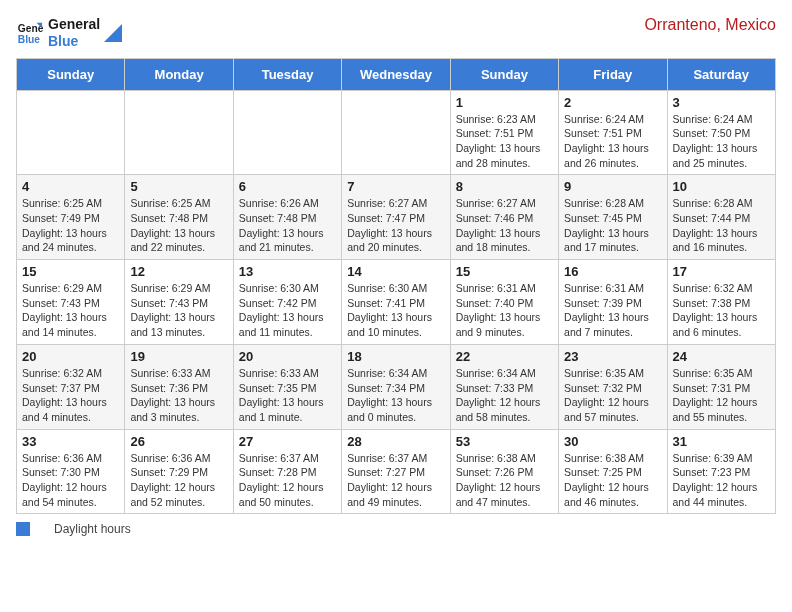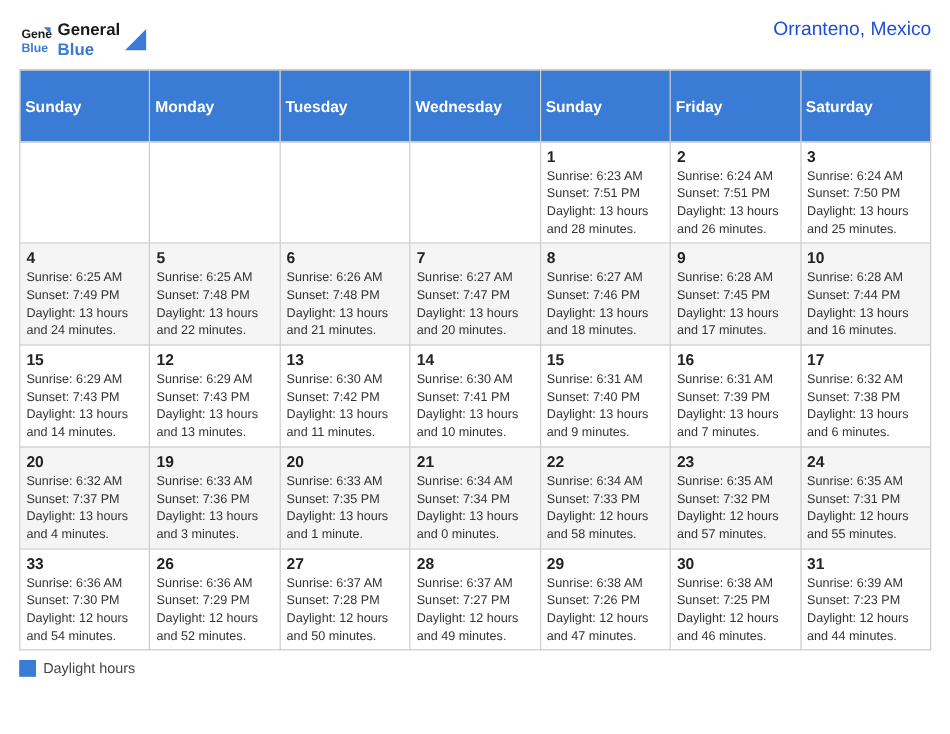--- a/index.html
+++ b/index.html
@@ -28,34 +28,34 @@
     .title-area {
       text-align: right;
     }
     .month-title {
       font-size: 36px;
       font-weight: normal;
       color: #222;
     }
     .location-title {
       font-size: 16px;
-      color: #1d4ed8;
+      color: #b91c1c;
     }
     table {
       width: 100%;
       border-collapse: collapse;
       table-layout: fixed;
     }
     thead tr th {
       background-color: #3a7bd5;
       color: white;
       font-size: 13px;
       font-weight: bold;
-      padding: 22px 4px;
-      text-align: left;
+      padding: 8px 4px;
+      text-align: center;
       border: 1px solid #ccc;
     }
     tbody tr td {
       vertical-align: top;
       border: 1px solid #ccc;
       padding: 4px 5px;
       font-size: 11px;
       color: #333;
       height: 82px;
       background: #fff;
@@ -77,21 +77,21 @@
     }
     .empty-cell {
       background: #fff !important;
     }
     .legend {
       margin-top: 8px;
       font-size: 12px;
       color: #444;
       display: flex;
       align-items: center;
-      gap: 6px;
+      gap: 24px;
     }
     .legend-box {
       width: 14px;
       height: 14px;
       background: #3a7bd5;
       display: inline-block;
     }
   </style>
 </head>
 <body>
@@ -216,21 +216,21 @@
         </td>
         <td>
           <span class="day-number">19</span>
           <div class="day-info">Sunrise: 6:33 AM<br>Sunset: 7:36 PM<br>Daylight: 13 hours and 3 minutes.</div>
         </td>
         <td>
           <span class="day-number">20</span>
           <div class="day-info">Sunrise: 6:33 AM<br>Sunset: 7:35 PM<br>Daylight: 13 hours and 1 minute.</div>
         </td>
         <td>
-          <span class="day-number">21</span>
+          <span class="day-number">18</span>
           <div class="day-info">Sunrise: 6:34 AM<br>Sunset: 7:34 PM<br>Daylight: 13 hours and 0 minutes.</div>
         </td>
         <td>
           <span class="day-number">22</span>
           <div class="day-info">Sunrise: 6:34 AM<br>Sunset: 7:33 PM<br>Daylight: 12 hours and 58 minutes.</div>
         </td>
         <td>
           <span class="day-number">23</span>
           <div class="day-info">Sunrise: 6:35 AM<br>Sunset: 7:32 PM<br>Daylight: 12 hours and 57 minutes.</div>
         </td>
@@ -250,21 +250,21 @@
         </td>
         <td>
           <span class="day-number">27</span>
           <div class="day-info">Sunrise: 6:37 AM<br>Sunset: 7:28 PM<br>Daylight: 12 hours and 50 minutes.</div>
         </td>
         <td>
           <span class="day-number">28</span>
           <div class="day-info">Sunrise: 6:37 AM<br>Sunset: 7:27 PM<br>Daylight: 12 hours and 49 minutes.</div>
         </td>
         <td>
-          <span class="day-number">29</span>
+          <span class="day-number">53</span>
           <div class="day-info">Sunrise: 6:38 AM<br>Sunset: 7:26 PM<br>Daylight: 12 hours and 47 minutes.</div>
         </td>
         <td>
           <span class="day-number">30</span>
           <div class="day-info">Sunrise: 6:38 AM<br>Sunset: 7:25 PM<br>Daylight: 12 hours and 46 minutes.</div>
         </td>
         <td>
           <span class="day-number">31</span>
           <div class="day-info">Sunrise: 6:39 AM<br>Sunset: 7:23 PM<br>Daylight: 12 hours and 44 minutes.</div>
         </td>

